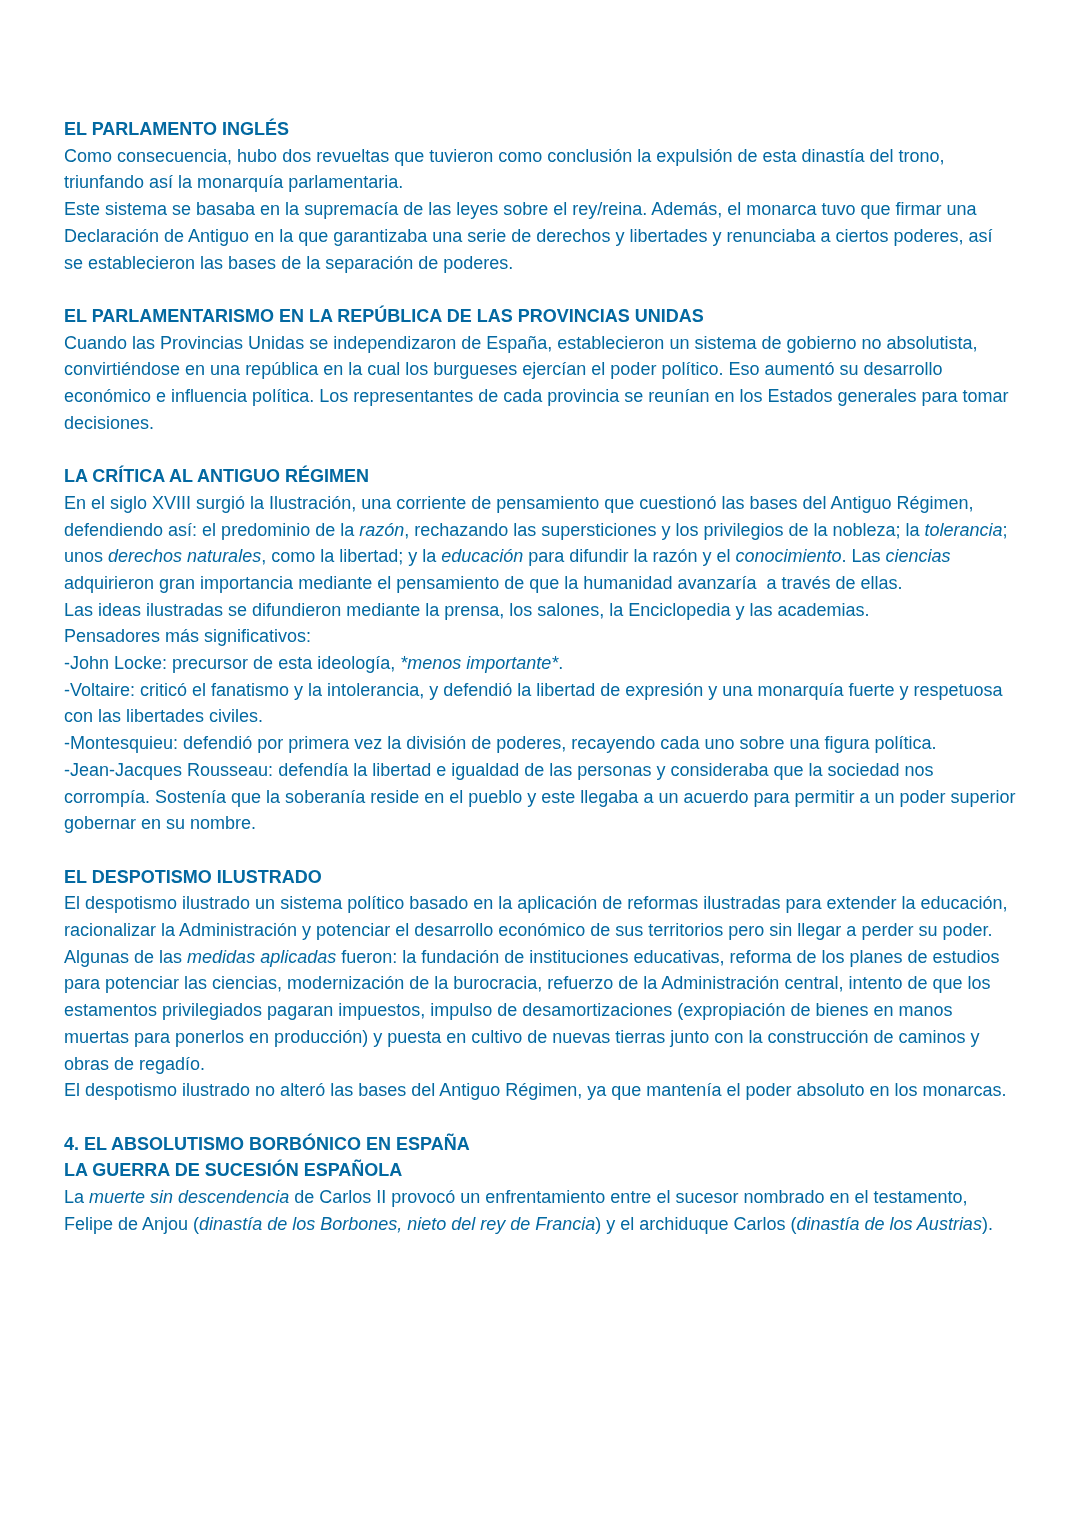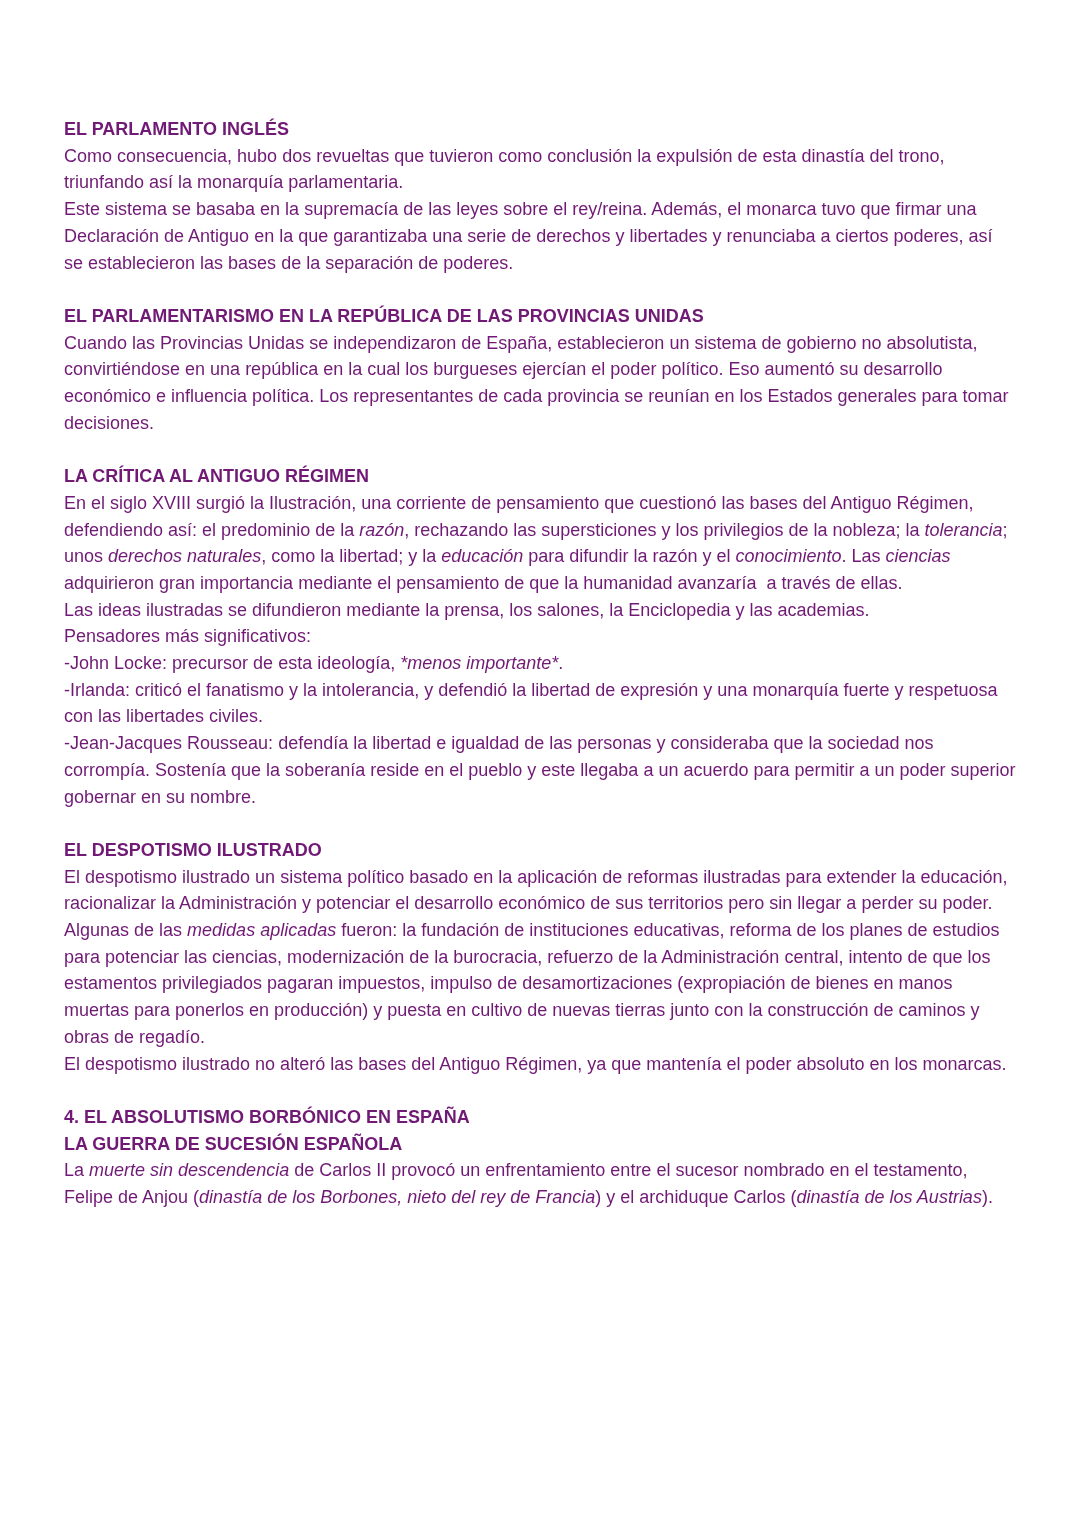--- a/index.html
+++ b/index.html
@@ -7,21 +7,21 @@
   .page {
     width: 1080px;
     height: 1527px;
     box-sizing: border-box;
     padding: 116px 64px 40px 64px;
     background: #ffffff;
     overflow: hidden;
   }
   .doc {
     width: 952px;
-    color: #701a75;
+    color: #0369a1;
     font-family: "Liberation Sans", sans-serif;
     font-size: 18px;
     line-height: 26.7px;
   }
   .doc section { margin: 0 0 26.7px 0; }
   .doc section:last-child { margin-bottom: 0; }
   .doc p {
     margin: 0;
     white-space: pre-wrap;
   }
@@ -42,21 +42,22 @@
       <section>
         <p class="heading">EL PARLAMENTARISMO EN LA REPÚBLICA DE LAS PROVINCIAS UNIDAS</p>
         <p><span>Cuando las Provincias Unidas se independizaron de España, establecieron un sistema de gobierno no absolutista, convirtiéndose en una república en la cual los burgueses ejercían el poder político. Eso aumentó su desarrollo económico e influencia política. Los representantes de cada provincia se reunían en los Estados generales para tomar decisiones.</span></p>
       </section>
       <section>
         <p class="heading">LA CRÍTICA AL ANTIGUO RÉGIMEN</p>
         <p><span>En el siglo XVIII surgió la </span><span class="b">Ilustración</span><span>, una corriente de pensamiento que cuestionó las bases del Antiguo Régimen, defendiendo así: el predominio de la </span><span class="i">razón</span><span>, rechazando las supersticiones y los privilegios de la nobleza; la </span><span class="i">tolerancia</span><span>; unos </span><span class="i">derechos naturales</span><span>, como la libertad; y la </span><span class="i">educación</span><span> para difundir la razón y el </span><span class="i">conocimiento</span><span>. Las </span><span class="i">ciencias</span><span> adquirieron gran importancia mediante el pensamiento de que la humanidad avanzaría  a través de ellas.</span></p>
         <p><span>Las ideas ilustradas se difundieron mediante la prensa, los salones, la Enciclopedia y las academias.</span></p>
         <p><span>Pensadores más significativos:</span></p>
         <p><span>-</span><span class="b">John Locke:</span><span> precursor de esta ideología, </span><span class="b i">*menos importante*</span><span>.</span></p>
-        <p><span>-</span><span class="b">Irlanda:</span><span> criticó el fanatismo y la intolerancia, y defendió la libertad de expresión y una monarquía fuerte y respetuosa con las libertades civiles.</span></p>
+        <p><span>-</span><span class="b">Voltaire:</span><span> criticó el fanatismo y la intolerancia, y defendió la libertad de expresión y una monarquía fuerte y respetuosa con las libertades civiles.</span></p>
+        <p><span>-</span><span class="b">Montesquieu:</span><span> defendió por primera vez la división de poderes, recayendo cada uno sobre una figura política.</span></p>
         <p><span>-</span><span class="b">Jean-Jacques Rousseau:</span><span> defendía la libertad e igualdad de las personas y consideraba que la sociedad nos corrompía. Sostenía que la soberanía reside en el pueblo y este llegaba a un acuerdo para permitir a un poder superior gobernar en su nombre.</span></p>
       </section>
       <section>
         <p class="heading">EL DESPOTISMO ILUSTRADO</p>
         <p><span>El </span><span class="b">despotismo ilustrado</span><span> un sistema político basado en la aplicación de reformas ilustradas para extender la educación, racionalizar la Administración y potenciar el desarrollo económico de sus territorios pero sin llegar a perder su poder.</span></p>
         <p><span>Algunas de las </span><span class="i">medidas aplicadas</span><span> fueron: la fundación de instituciones educativas, reforma de los planes de estudios para potenciar las ciencias, modernización de la burocracia, refuerzo de la Administración central, intento de que los estamentos privilegiados pagaran impuestos, impulso de desamortizaciones (expropiación de bienes en manos muertas para ponerlos en producción) y puesta en cultivo de nuevas tierras junto con la construcción de caminos y obras de regadío.</span></p>
         <p><span>El despotismo ilustrado no alteró las bases del Antiguo Régimen, ya que mantenía el poder absoluto en los monarcas.</span></p>
       </section>
       <section>
         <p class="heading">4. EL ABSOLUTISMO BORBÓNICO EN ESPAÑA</p>

